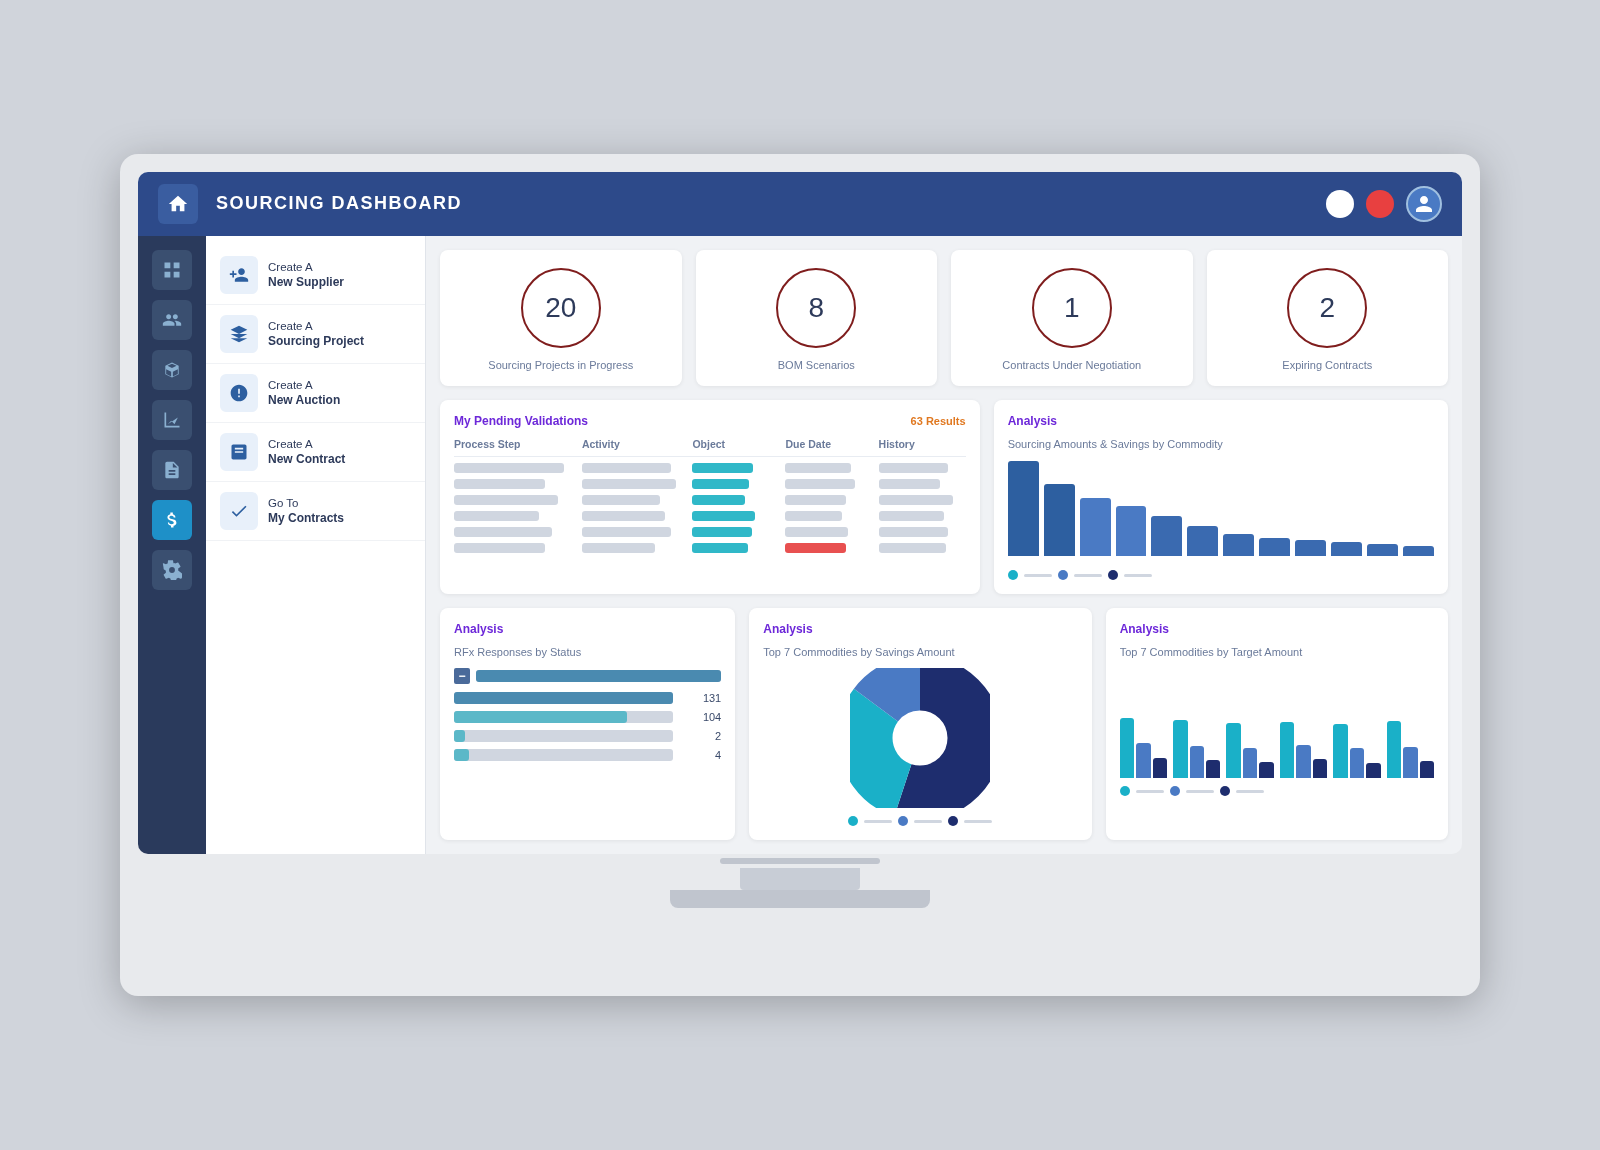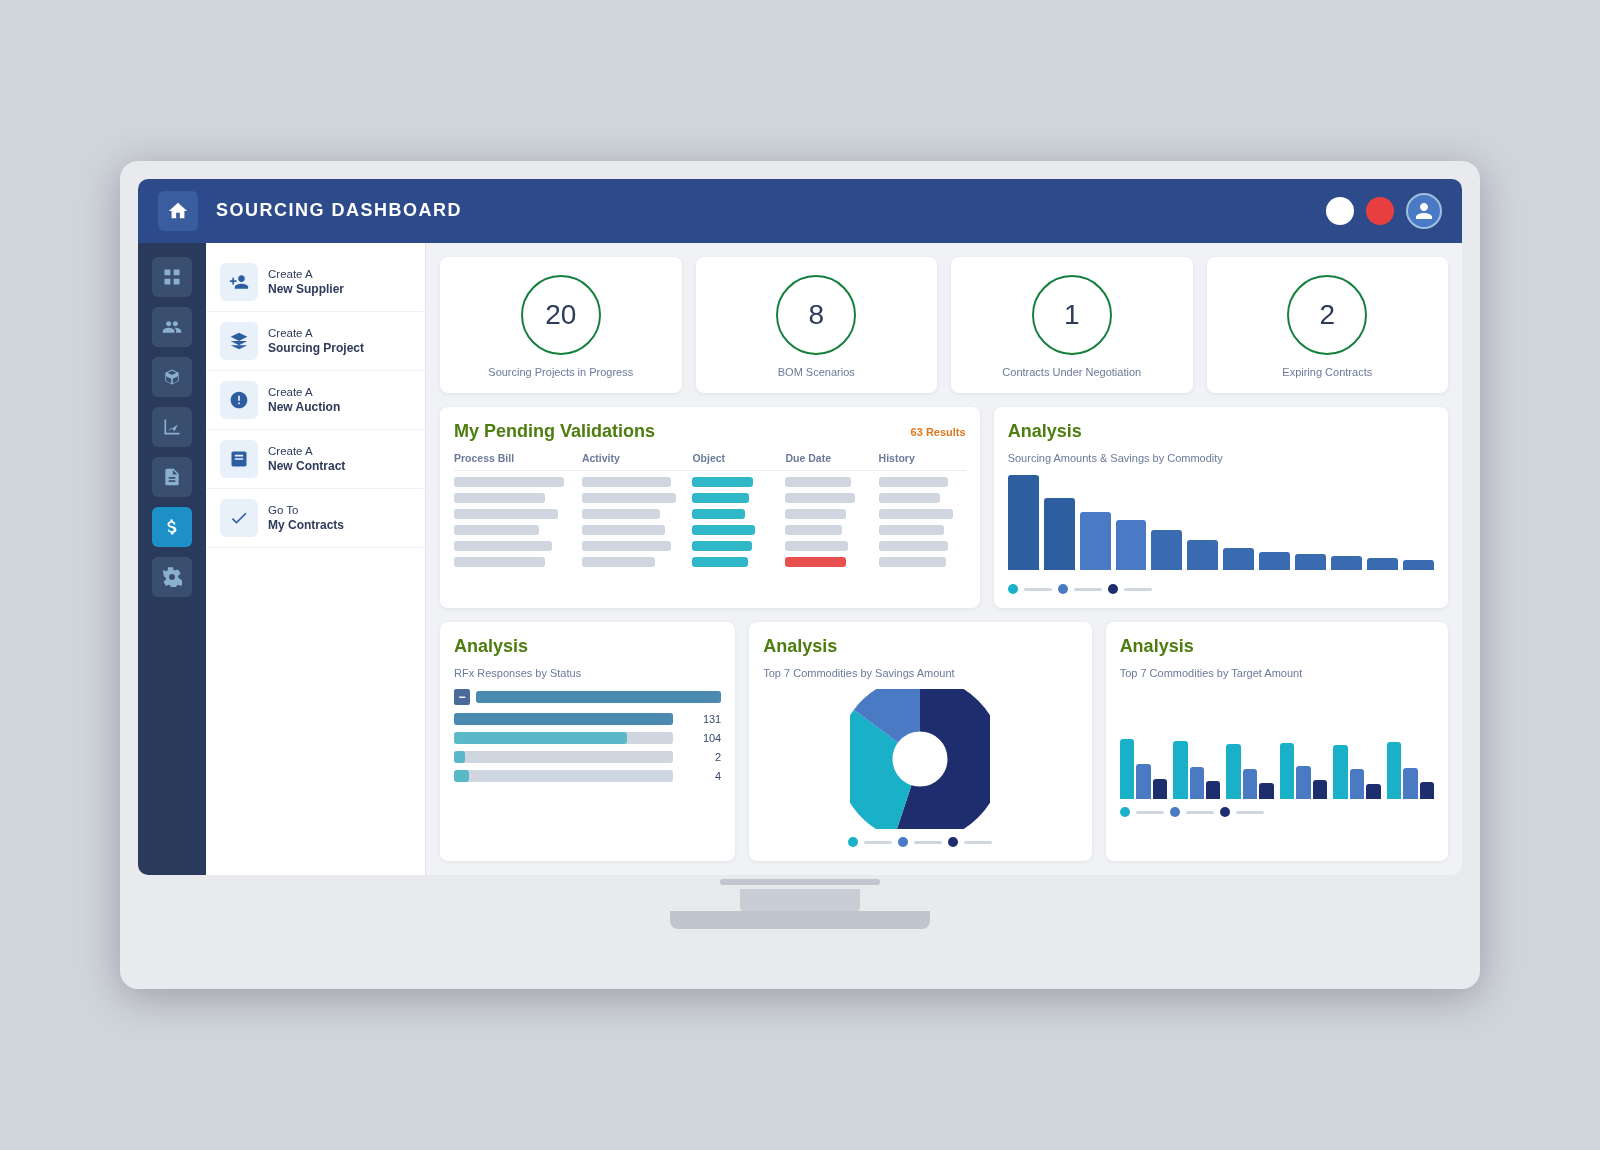--- a/index.html
+++ b/index.html
@@ -7,21 +7,21 @@
       background: #d0d4db;
       display: flex;
       justify-content: center;
       align-items: center;
       min-height: 1150px;
       font-family: Arial, sans-serif;
     }
     .monitor-shell {
       background: #e8eaed;
       border-radius: 18px;
-      padding: 18px 18px 60px 18px;
+      padding: 18px 18px 88px 18px;
       box-shadow: 0 8px 40px rgba(0,0,0,0.25);
       width: 1360px;
     }
     .app-window {
       background: #f0f2f5;
       border-radius: 10px;
       overflow: hidden;
       display: flex;
       flex-direction: column;
     }
@@ -137,21 +137,21 @@
       display: flex;
       flex-direction: column;
       align-items: center;
       justify-content: center;
       padding: 18px 10px 14px;
       box-shadow: 0 1px 4px rgba(0,0,0,0.07);
     }
     .kpi-circle {
       width: 80px; height: 80px;
       border-radius: 50%;
-      border: 2px solid #15803d;
+      border: 2px solid #7f1d1d;
       display: flex; align-items: center; justify-content: center;
       margin-bottom: 10px;
     }
     .kpi-number {
       font-size: 28px;
       font-weight: 300;
       color: #2d3a5a;
     }
     .kpi-label {
       font-size: 11px;
@@ -173,23 +173,23 @@
       box-shadow: 0 1px 4px rgba(0,0,0,0.07);
       min-width: 0;
     }
     .card-header {
       display: flex;
       align-items: center;
       justify-content: space-between;
       margin-bottom: 10px;
     }
     .card-title {
-      font-size: 18px;
+      font-size: 12px;
       font-weight: 700;
-      color: #4d7c0f;
+      color: #6d28d9;
     }
     .badge-results {
       font-size: 11px;
       color: #e07820;
       font-weight: 600;
     }
     .table-header {
       display: grid;
       grid-template-columns: 1.4fr 1.2fr 1fr 1fr 1fr;
       gap: 6px;
@@ -480,21 +480,21 @@
         </div>
 
         <div class="middle-row">
 
           <div class="pending-card">
             <div class="card-header">
               <span class="card-title">My Pending Validations</span>
               <span class="badge-results">63 Results</span>
             </div>
             <div class="table-header">
-              <span class="th">Process Bill</span>
+              <span class="th">Process Step</span>
               <span class="th">Activity</span>
               <span class="th">Object</span>
               <span class="th">Due Date</span>
               <span class="th">History</span>
             </div>
 
             <div class="table-row-data">
               <div class="bar-cell bar-gray" style="width:90%"></div>
               <div class="bar-cell bar-gray" style="width:85%"></div>
               <div class="bar-cell bar-teal" style="width:70%"></div>

